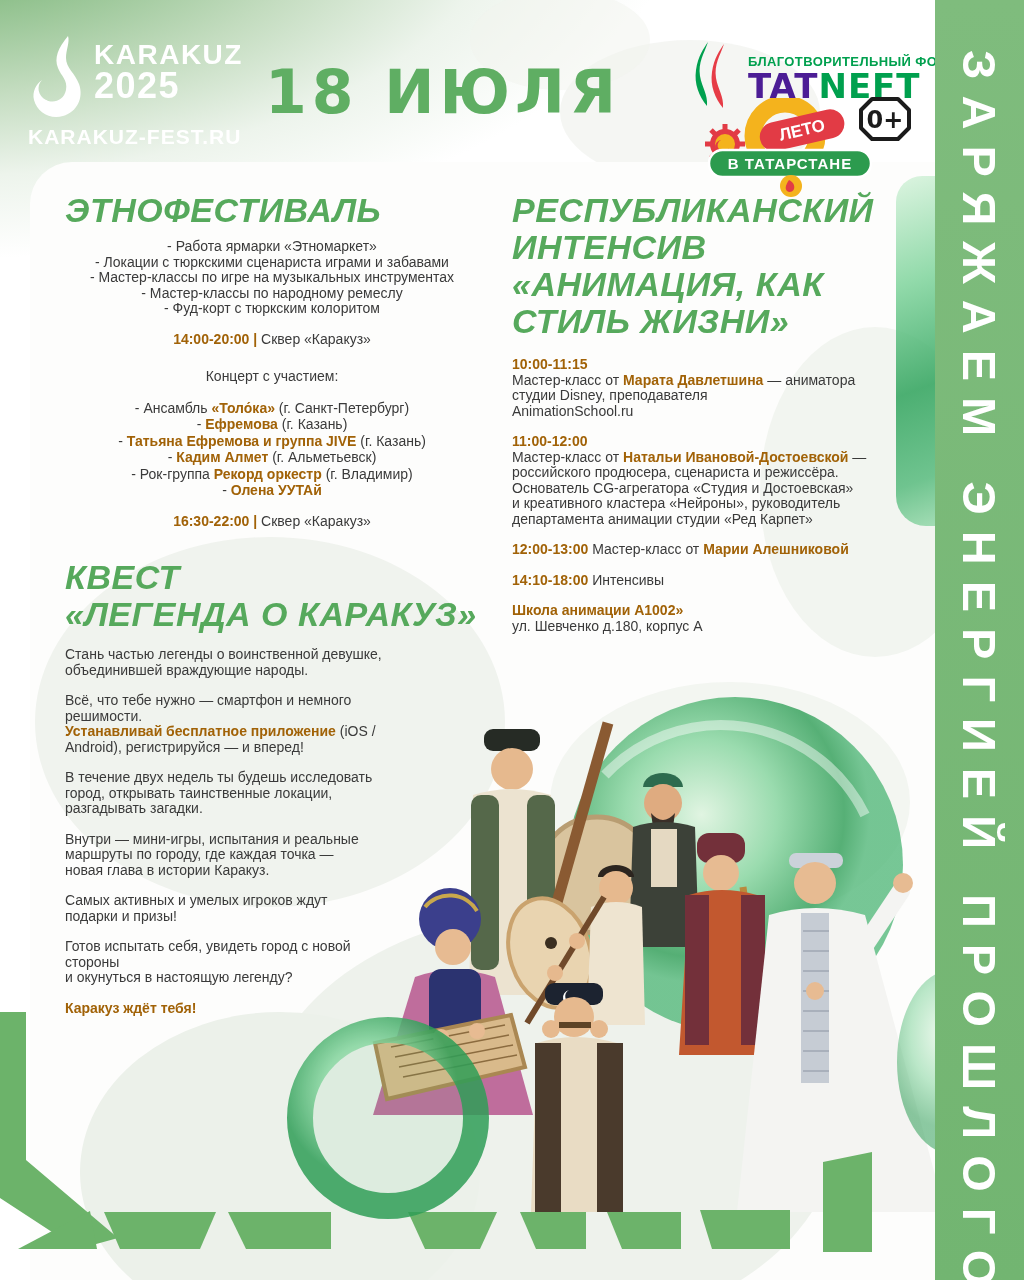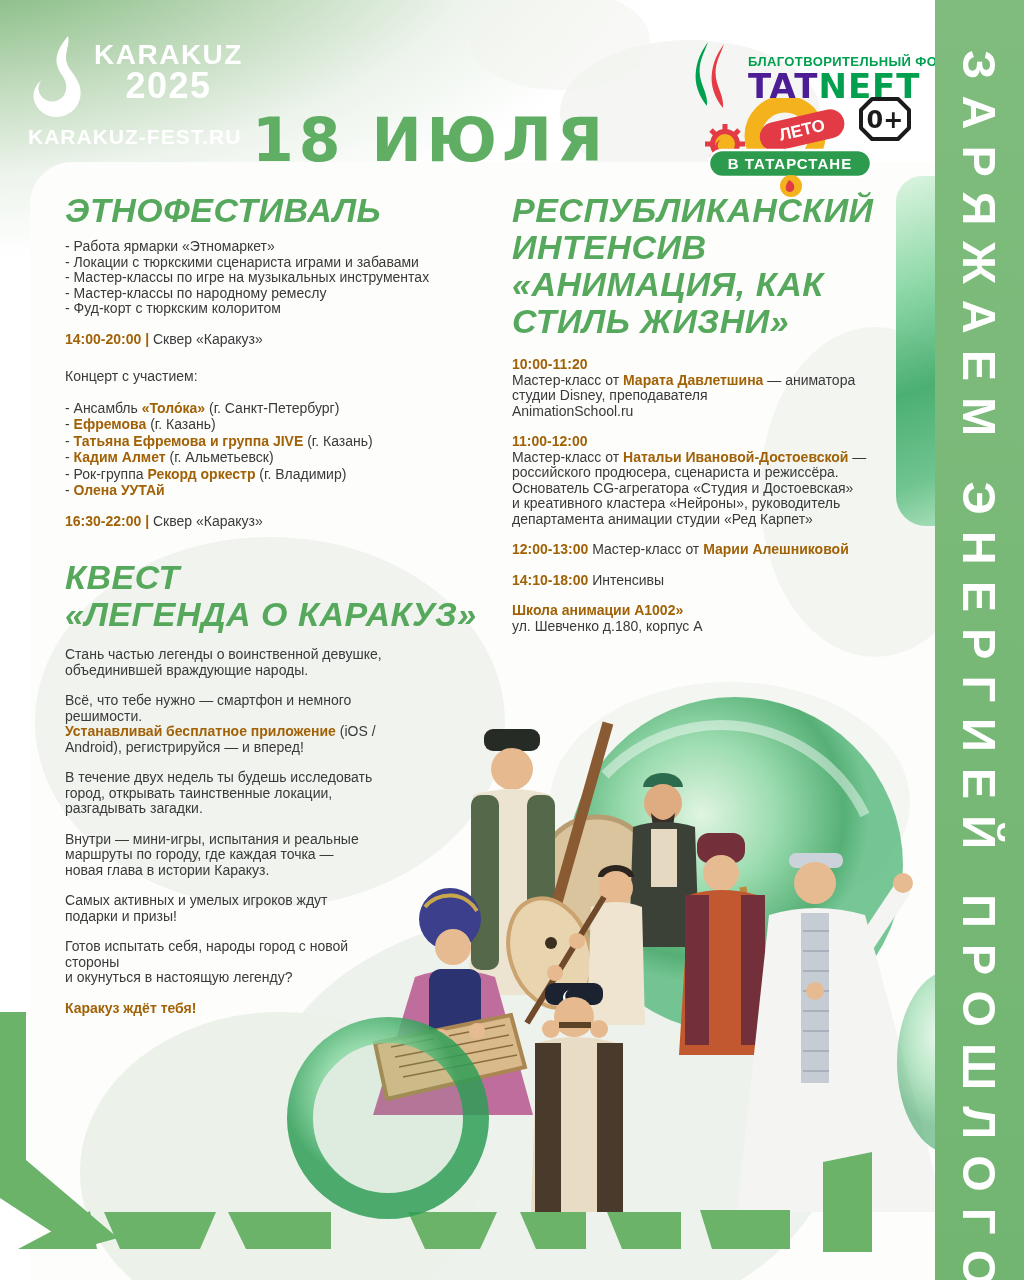--- a/index.html
+++ b/index.html
@@ -15,29 +15,29 @@
       #74b473 0%, #8ec08b 20%, #c3dcbf 40%, #edf4ec 58%, rgba(255,255,255,0) 76%);
   }
   svg{display:block;}
   .bg-orn{position:absolute;left:0;top:0;z-index:0;}
 
   
   .header{position:absolute;left:0;top:0;width:1024px;height:190px;z-index:2;}
   .logo{position:absolute;left:30px;top:34px;display:flex;align-items:flex-start;}
   .logo-text{color:#fff;font-weight:700;line-height:.95;letter-spacing:1.5px;margin-left:6px;margin-top:8px;}
   .logo-title{font-size:28px;}
-  .logo-year{font-size:36px;text-align:center;}
+  .logo-year{font-size:36px;}
   .website{
     position:absolute;left:28px;top:125px;color:#fff;font-weight:700;
     font-size:21px;letter-spacing:1px;
   }
   .date-title{
-    position:absolute;left:252px;top:62px;width:370px;text-align:left;
+    position:absolute;left:258px;top:62px;width:370px;text-align:center;
     font-family:"DejaVu Sans",sans-serif;font-weight:bold;font-size:60px;line-height:1;
-    letter-spacing:5px;color:#5fae63;margin-top:48px;
+    letter-spacing:5px;color:#5fae63;
   }
   .tatneft{position:absolute;left:694px;top:40px;display:flex;align-items:flex-start;}
   .tatneft-text{margin-left:8px;}
   .fund-line{color:#00a04e;font-weight:700;font-size:13px;letter-spacing:.4px;margin-top:14px;}
   .tn-name{font-weight:bold;font-family:"DejaVu Sans",sans-serif;font-size:34px;line-height:1.05;letter-spacing:1px;}
   .tn-red{color:#4c1d95;}
   .tn-green{color:#00a04e;text-align:center;}
   .age-badge{position:absolute;left:858px;top:96px;}
   .summer-badge{position:absolute;left:703px;top:98px;}
 
@@ -61,21 +61,21 @@
   .card-blobs{position:absolute;left:0;top:0;z-index:0;}
   .col{position:absolute;z-index:2;color:#3a3a3a;}
   .col-left{left:35px;top:30px;width:414px;}
   .col-right{left:482px;top:30px;width:410px;}
   .h1{
     font-weight:700;font-size:34px;line-height:37px;letter-spacing:.5px;
     color:#56a95c;white-space:pre-line;margin:0 0 10px 0;font-style:italic;
   }
   .h1.quest{margin-top:30px;margin-bottom:14px;}
   .body,.line{font-size:14px;line-height:15.5px;white-space:pre-line;}
-  .line{margin:0;}
+  .line{margin:0;text-align:center;}
   .gap{height:15px;}
   .gap-s{height:7px;}
   .b, .bold{font-weight:700;color:#a16207;}
   .para{margin:0 0 15px 0;}
   .block{margin:0 0 15px 0;}
   .artists .line{line-height:16.5px;}
 
   
   .glass-right-top{
     position:absolute;left:866px;top:14px;width:52px;height:350px;z-index:1;
@@ -204,33 +204,33 @@
 </span><span class="b">Устанавливай бесплатное приложение</span><span> (iOS /
 Android), регистрируйся — и вперед!</span></div>
     <div class="para body">В течение двух недель ты будешь исследовать
 город, открывать таинственные локации,
 разгадывать загадки.</div>
     <div class="para body">Внутри — мини-игры, испытания и реальные
 маршруты по городу, где каждая точка —
 новая глава в истории Каракуз.</div>
     <div class="para body">Самых активных и умелых игроков ждут
 подарки и призы!</div>
-    <div class="para body">Готов испытать себя, народы город с новой
+    <div class="para body">Готов испытать себя, увидеть город с новой
 стороны
 и окунуться в настоящую легенду?</div>
     <div class="para body bold">Каракуз ждёт тебя!</div>
   </div>
 
   <div class="col col-right">
     <div class="h1">РЕСПУБЛИКАНСКИЙ
 ИНТЕНСИВ
 «АНИМАЦИЯ, КАК
 СТИЛЬ ЖИЗНИ»</div>
     <div class="gap-s"></div>
-    <div class="block body"><span class="b">10:00-11:20
+    <div class="block body"><span class="b">10:00-11:15
 </span><span>Мастер-класс от </span><span class="b">Марата Давлетшина</span><span> — аниматора
 студии Disney, преподавателя
 AnimationSchool.ru</span></div>
     <div class="block body"><span class="b">11:00-12:00
 </span><span>Мастер-класс от </span><span class="b">Натальи Ивановой-Достоевской</span><span> —
 российского продюсера, сценариста и режиссёра.
 Основатель CG-агрегатора «Студия и Достоевская»
 и креативного кластера «Нейроны», руководитель
 департамента анимации студии «Ред Карпет»</span></div>
     <div class="block body"><span class="b">12:00-13:00</span><span> Мастер-класс от </span><span class="b">Марии Алешниковой</span></div>

